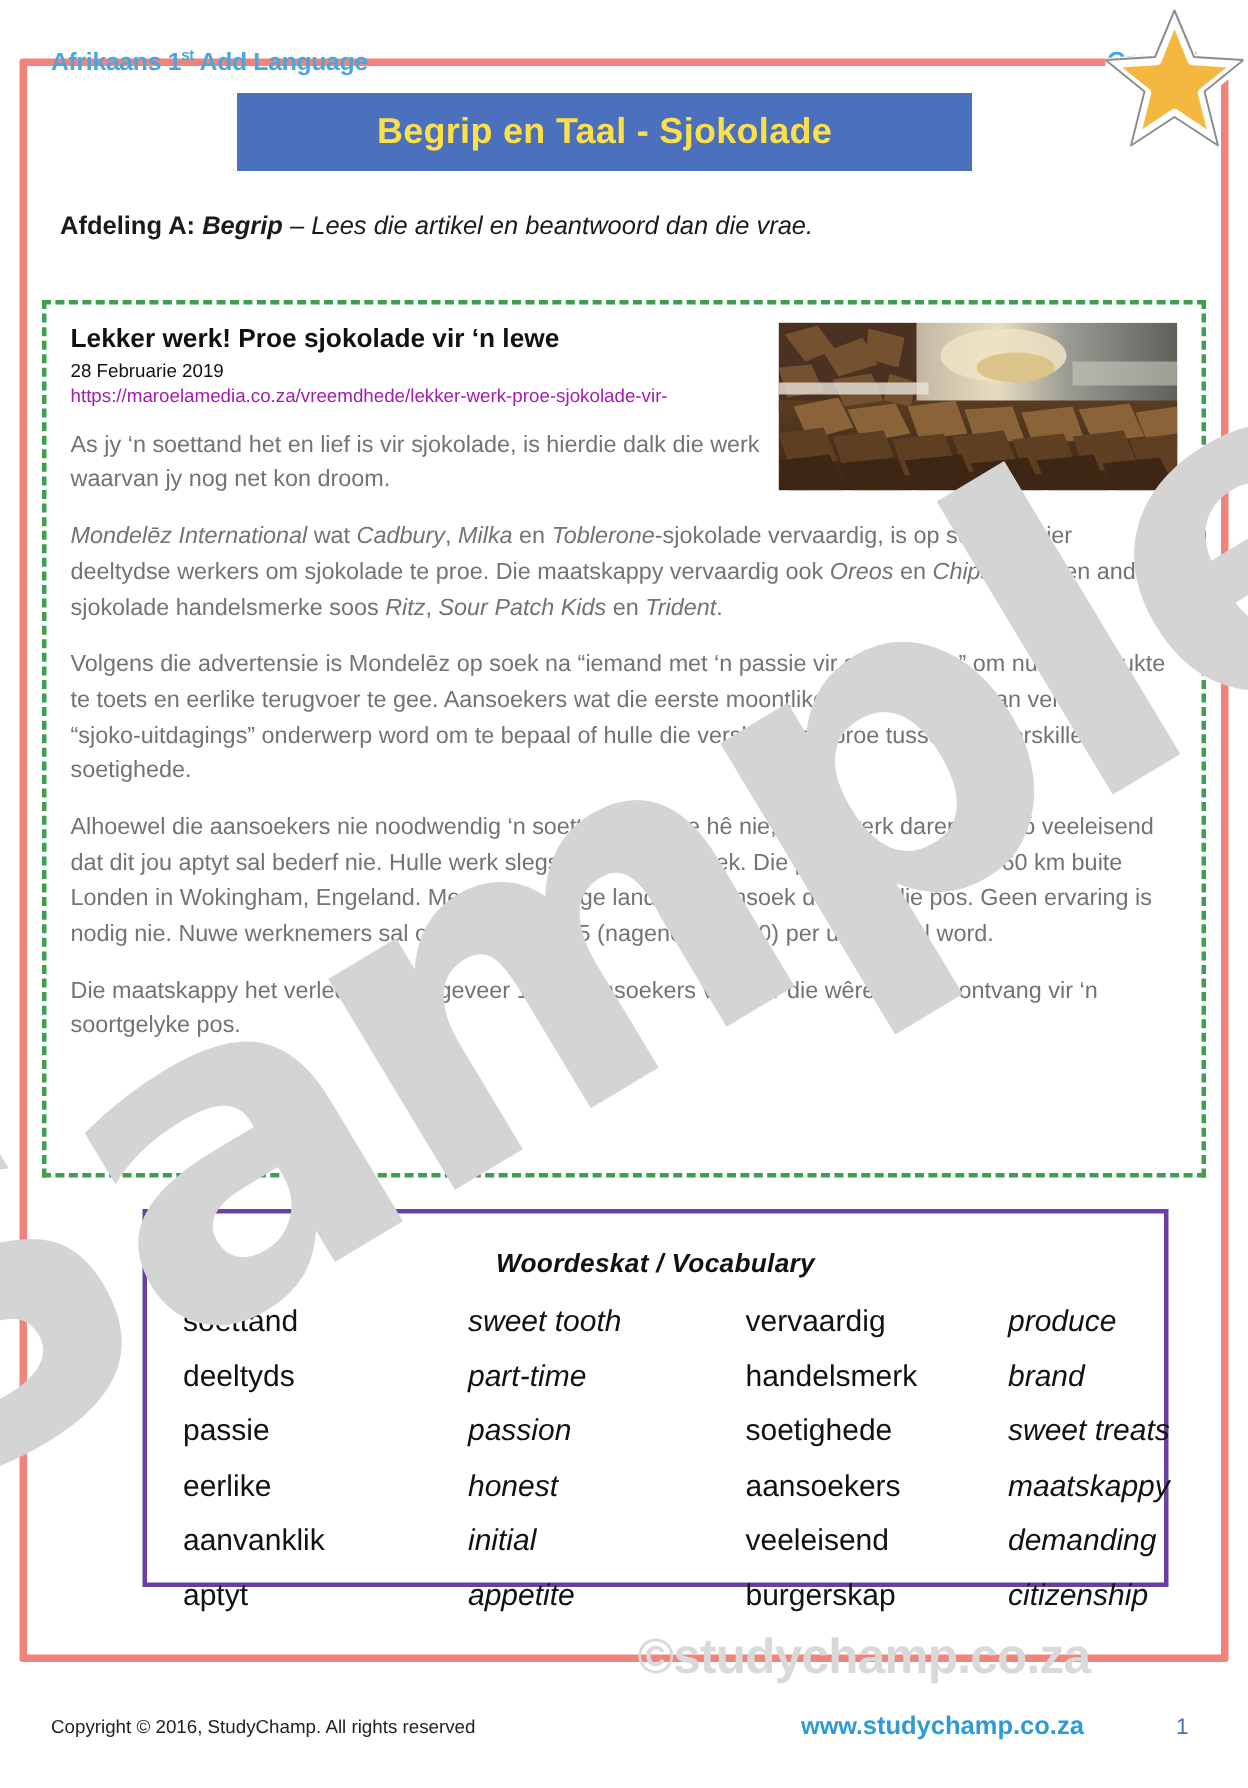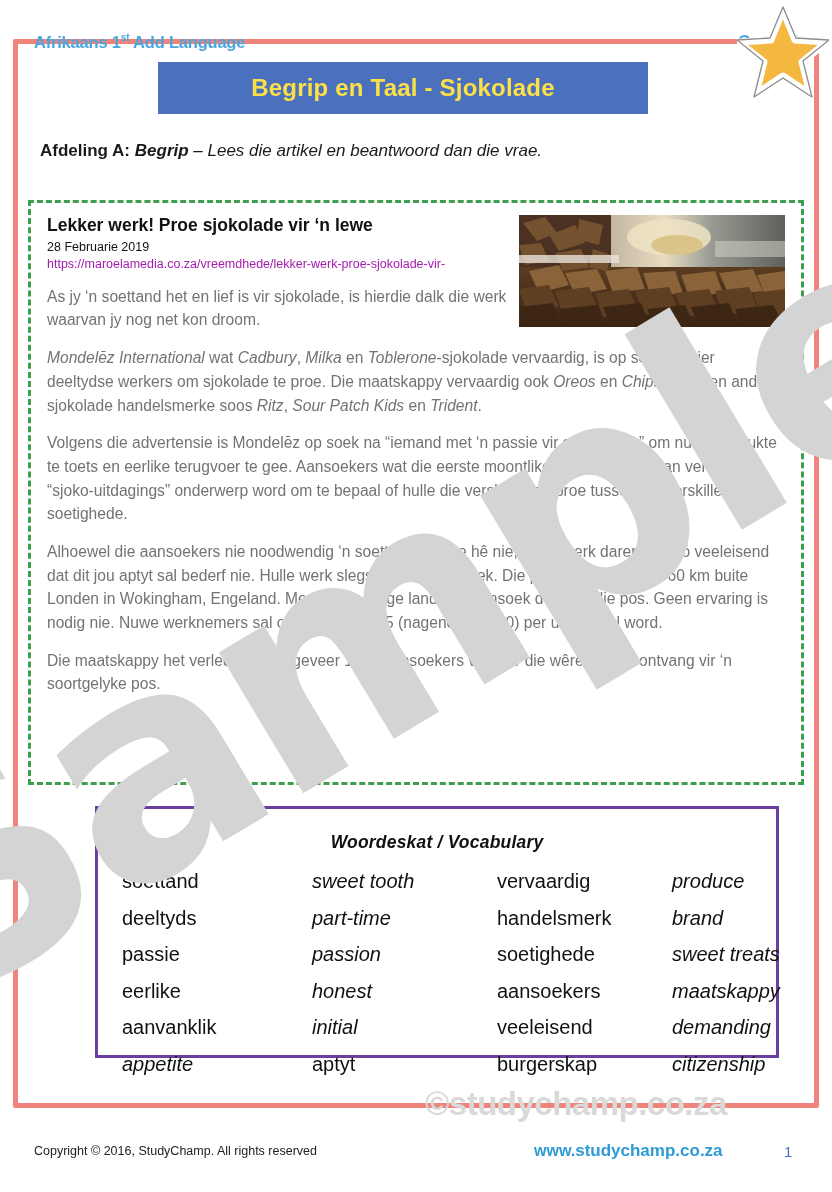--- a/index.html
+++ b/index.html
@@ -385,22 +385,22 @@
       <div class="vocab-cell af">soetighede</div>
       <div class="vocab-cell en">sweet treats</div>
       <div class="vocab-cell af">eerlike</div>
       <div class="vocab-cell en">honest</div>
       <div class="vocab-cell af">aansoekers</div>
       <div class="vocab-cell en">maatskappy</div>
       <div class="vocab-cell af">aanvanklik</div>
       <div class="vocab-cell en">initial</div>
       <div class="vocab-cell af">veeleisend</div>
       <div class="vocab-cell en">demanding</div>
+      <div class="vocab-cell af">aptyt</div>
       <div class="vocab-cell en">appetite</div>
-      <div class="vocab-cell af">aptyt</div>
       <div class="vocab-cell af">burgerskap</div>
       <div class="vocab-cell en">citizenship</div>
     </div>
 </div>
 
 <div class="watermark">
   <div class="wm-sample">Sample</div>
   <div class="wm-site">©studychamp.co.za</div>
 </div>
 

